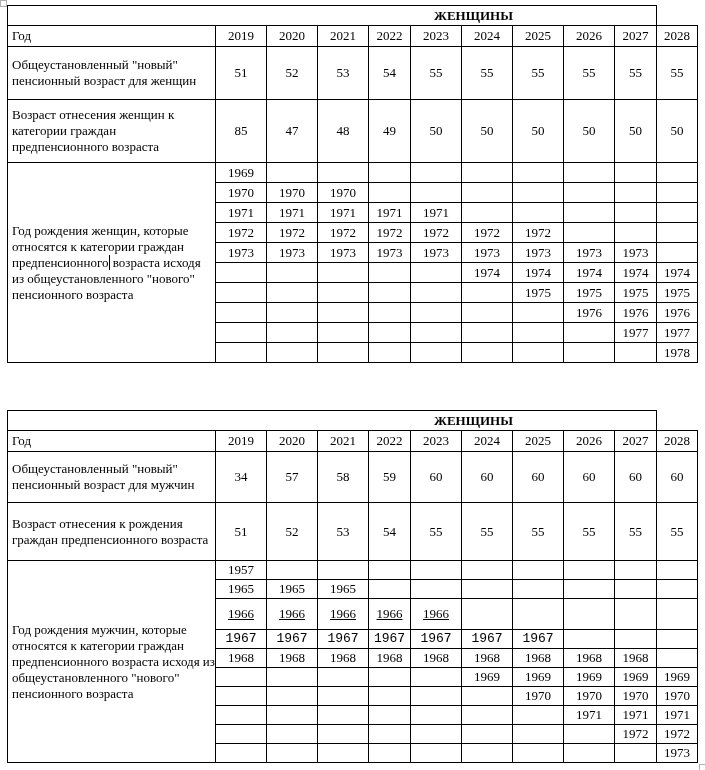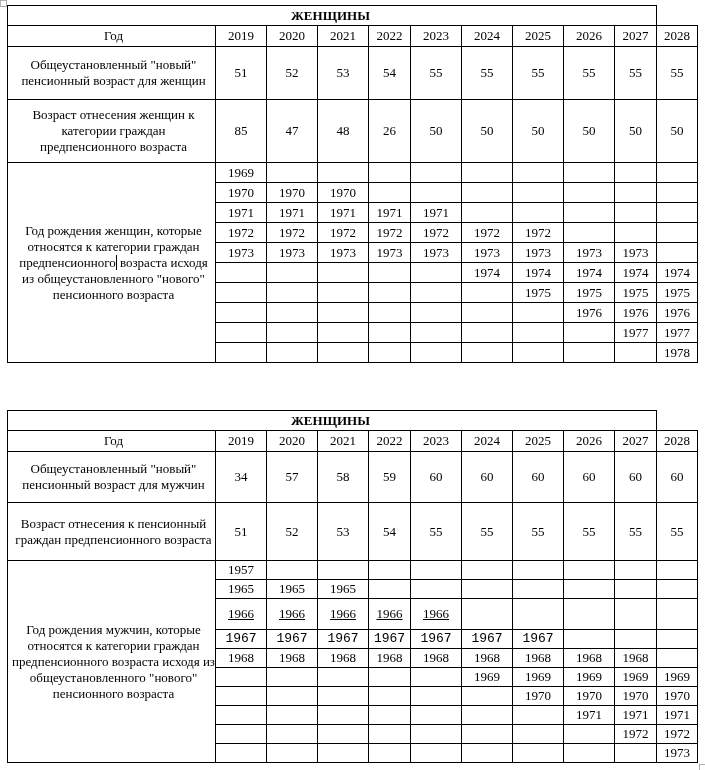--- a/index.html
+++ b/index.html
@@ -1,22 +1,22 @@
 <!DOCTYPE html>
 <html><head>
 <meta charset="utf-8">
 <style>
   html, body { margin: 0; padding: 0; background: #ffffff; }
   body { width: 705px; height: 770px; position: relative; overflow: hidden;
          font-family: "Liberation Serif", serif; color: #000; }
   .tbl { position: absolute; left: 7px; border-collapse: collapse; table-layout: fixed; }
   .tbl td { border: 1px solid #000; padding: 0; font-size: 13px; line-height: 16px;
             vertical-align: middle; text-align: center; overflow: hidden; }
-  .tbl td.lbl { text-align: center; padding-left: 4px; vertical-align: middle; }
-  .tbl td.title { text-align: left; font-weight: bold; font-size: 13px; padding-left: 283px; }
+  .tbl td.lbl { text-align: left; padding-left: 4px; vertical-align: middle; }
+  .tbl td.title { text-align: center; font-weight: bold; font-size: 13px; padding-left: 283px; }
   .birth-lbl { vertical-align: middle; }
   #tbl-women { top: 5px; }
   #tbl-men { top: 410px; }
   .handle { position: absolute; width: 5px; height: 5px; border: 1px solid #b0b0b0; background: #fff; }
   .cursor { display: inline-block; width: 1px; height: 15px; background: #000; vertical-align: text-bottom; }
 </style>
 </head>
 <body>
 
 <span class="handle" style="left:0px; top:0px;"></span>
@@ -64,21 +64,21 @@
     <td>55</td>
     <td>55</td>
     <td>55</td>
     <td>55</td>
   </tr>
   <tr style="height:63px">
     <td class="lbl">Возраст отнесения женщин  к категории граждан предпенсионного возраста</td>
     <td>85</td>
     <td>47</td>
     <td>48</td>
-    <td>26</td>
+    <td>49</td>
     <td>50</td>
     <td>50</td>
     <td>50</td>
     <td>50</td>
     <td>50</td>
     <td>50</td>
   </tr>
   </tbody>
     <tbody id="women-birth">
       <tr style="height: 20px;">
@@ -244,21 +244,21 @@
     <td>58</td>
     <td>59</td>
     <td>60</td>
     <td>60</td>
     <td>60</td>
     <td>60</td>
     <td>60</td>
     <td>60</td>
   </tr>
   <tr style="height:58px">
-    <td class="lbl">Возраст отнесения к пенсионный граждан предпенсионного возраста</td>
+    <td class="lbl">Возраст отнесения к рождения граждан предпенсионного возраста</td>
     <td>51</td>
     <td>52</td>
     <td>53</td>
     <td>54</td>
     <td>55</td>
     <td>55</td>
     <td>55</td>
     <td>55</td>
     <td>55</td>
     <td>55</td>

